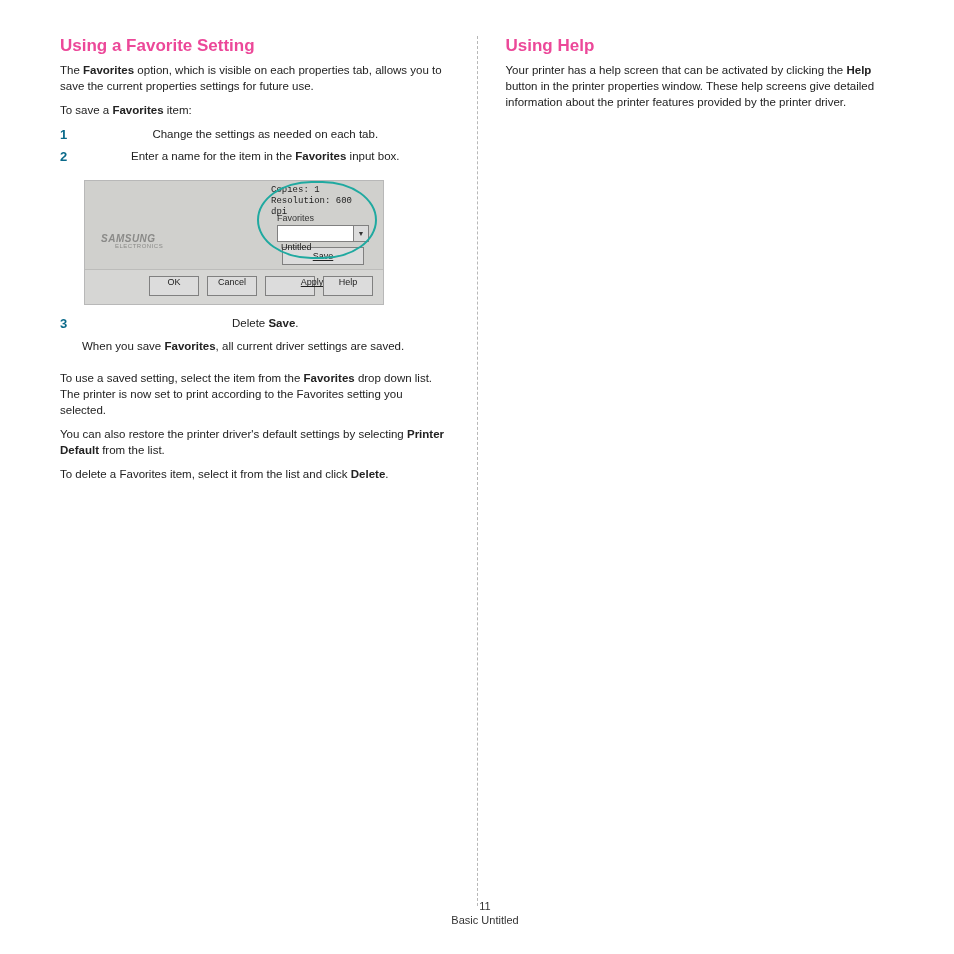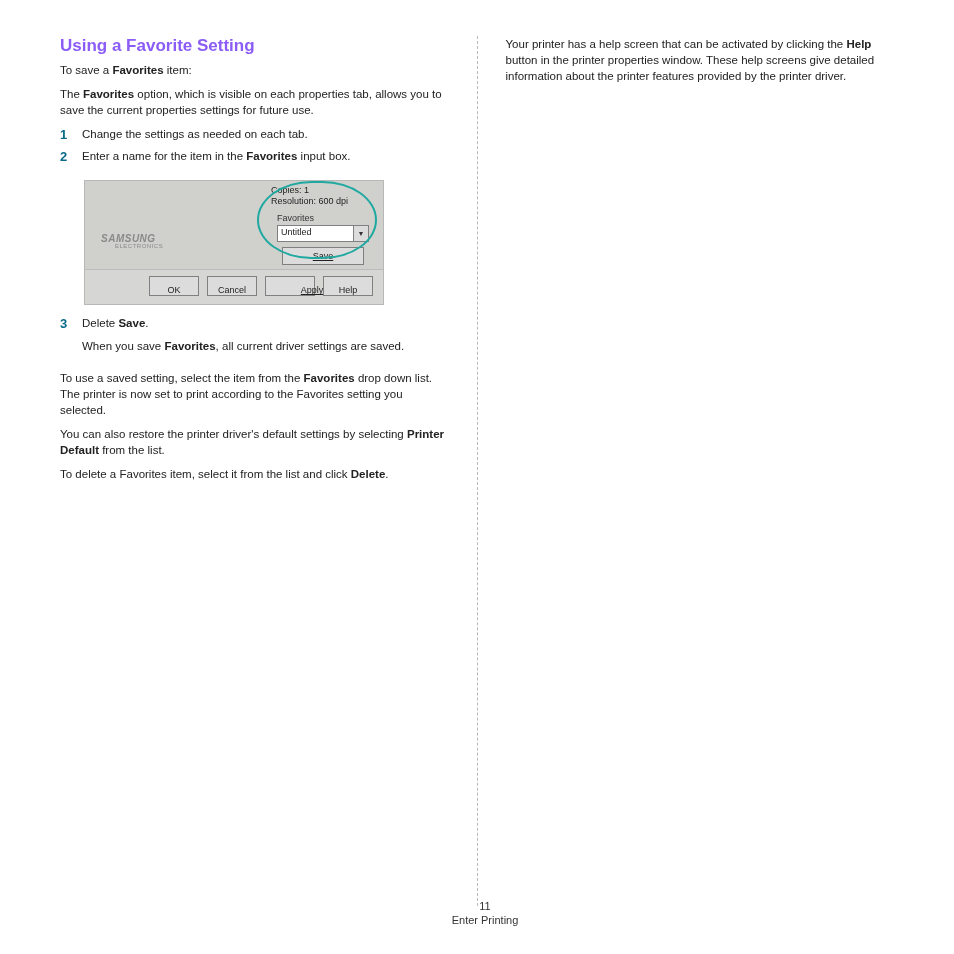--- a/index.html
+++ b/index.html
@@ -26,38 +26,38 @@
   .col-left { padding-right: 28px; }
   .col-right { padding-left: 28px; }
   .divider {
     width: 0;
     border-left: 1px dashed #b8b8b8;
   }
   h2 {
     font-size: 17px;
     font-weight: bold;
     margin: 0 0 6px 0;
-    color: #8b5cf6;
+    color: #ec4899;
   }
   p { margin: 0 0 8px 0; line-height: 1.4; }
   .step-list { margin: 0 0 10px 0; padding: 0; list-style: none; }
   .step-list > li {
     position: relative;
     padding: 0 0 6px 22px;
     line-height: 1.4;
   }
   .step-num {
     position: absolute;
     left: 0; top: 0;
     color: #0a6a8a;
     font-weight: bold;
     font-size: 13px;
     font-family: Verdana, sans-serif;
   }
-  .step-body { display: block; }
+  .step-body { display: block; text-align: center; }
   .step-sub { display: block; margin-top: 6px; }
   b { font-weight: bold; }
 
   
   .footer {
     position: absolute;
     left: 16px; right: 0;
     bottom: 28px;
     text-align: center;
     font-size: 11px;
@@ -80,20 +80,21 @@
     height: 88px;
     position: relative;
     background: #d0d0cd;
   }
   .info-box {
     position: absolute;
     right: 14px; top: 4px;
     width: 98px;
     text-align: left;
     line-height: 1.2;
+    font-family: Liberation Mono, monospace;
   }
   .ellipse {
     position: absolute;
     right: 6px; top: 0;
     width: 116px; height: 74px;
     border: 2px solid #1fa9a0;
     border-radius: 50% / 55%;
     pointer-events: none;
   }
   .fav-group {
@@ -102,21 +103,21 @@
     width: 92px;
   }
   .fav-lbl { font-size: 9px; margin-bottom: 2px; color: #333; }
   .combo {
     display: flex;
     height: 15px;
     background: #fff;
     border: 1px solid #808080;
     margin-bottom: 5px;
   }
-  .combo-txt { flex: 1; padding: 1px 3px; font-size: 9px; color: #222; }
+  .combo-txt { flex: 1; padding: 16px 3px; font-size: 9px; color: #222; }
   .combo-btn {
     width: 14px;
     background: #dcdcdc;
     border-left: 1px solid #808080;
     display: flex; align-items: center; justify-content: center;
     font-size: 7px; color: #333;
   }
   .save-btn {
     height: 16px;
     width: 80px;
@@ -140,21 +141,21 @@
     justify-content: flex-end;
     gap: 8px;
     padding: 6px 10px 8px 10px;
     background: #d6d6d4;
     border-top: 1px solid #bcbcba;
   }
   .dlg-btn {
     width: 48px; height: 18px;
     background: #dcdcdc;
     border: 1px solid #808080;
-    display: flex; align-items: flex-end; justify-content: center;
+    display: flex; align-items: flex-start; justify-content: center;
     font-size: 9px;
   }
   .dlg-btn span { text-decoration: underline; text-decoration-color: transparent; }
   .dlg-btn .u { text-decoration: underline; margin-left: 44px; }
 
   .help-icon {
     display: inline-flex;
     width: 16px; height: 14px;
     background: #e6e6e4;
     border: 1px solid #888;
@@ -165,24 +166,24 @@
   }
 </style>
 </head>
 <body>
 
 <div class="page">
 
   <div class="col col-left">
     <h2>Using a Favorite Setting</h2>
     <p>
+      <span>The </span><b>Favorites</b><span> option, which is visible on each properties tab, allows you to save the current properties settings for future use.</span>
+    </p>
+    <p>
       <span>To save a </span><b>Favorites</b><span> item:</span>
-    </p>
-    <p>
-      <span>The </span><b>Favorites</b><span> option, which is visible on each properties tab, allows you to save the current properties settings for future use.</span>
     </p>
 
     <ol class="step-list">
       <li>
         <span class="step-num">1</span>
         <span class="step-body">Change the settings as needed on each tab.</span>
       </li>
       <li>
         <span class="step-num">2</span>
         <span class="step-body">
@@ -248,22 +249,23 @@
       <span>You can also restore the printer driver's default settings by selecting </span><b>Printer Default</b><span> from the list.</span>
     </p>
     <p>
       <span>To delete a Favorites item, select it from the list and click </span><b>Delete</b><span>.</span>
     </p>
   </div>
 
   <div class="divider"></div>
 
   <div class="col col-right">
+    <h2>Using Help</h2>
     <p>
       <span>Your printer has a help screen that can be activated by clicking the </span><b>Help</b><span> button in the printer properties window. These help screens give detailed information about the printer features provided by the printer driver.</span>
     </p>
   </div>
 </div>
 
 <div class="footer">
   <div class="pg">11</div>
-  <div>Enter Printing</div>
+  <div>Basic Untitled</div>
 </div>
 
 </body></html>

